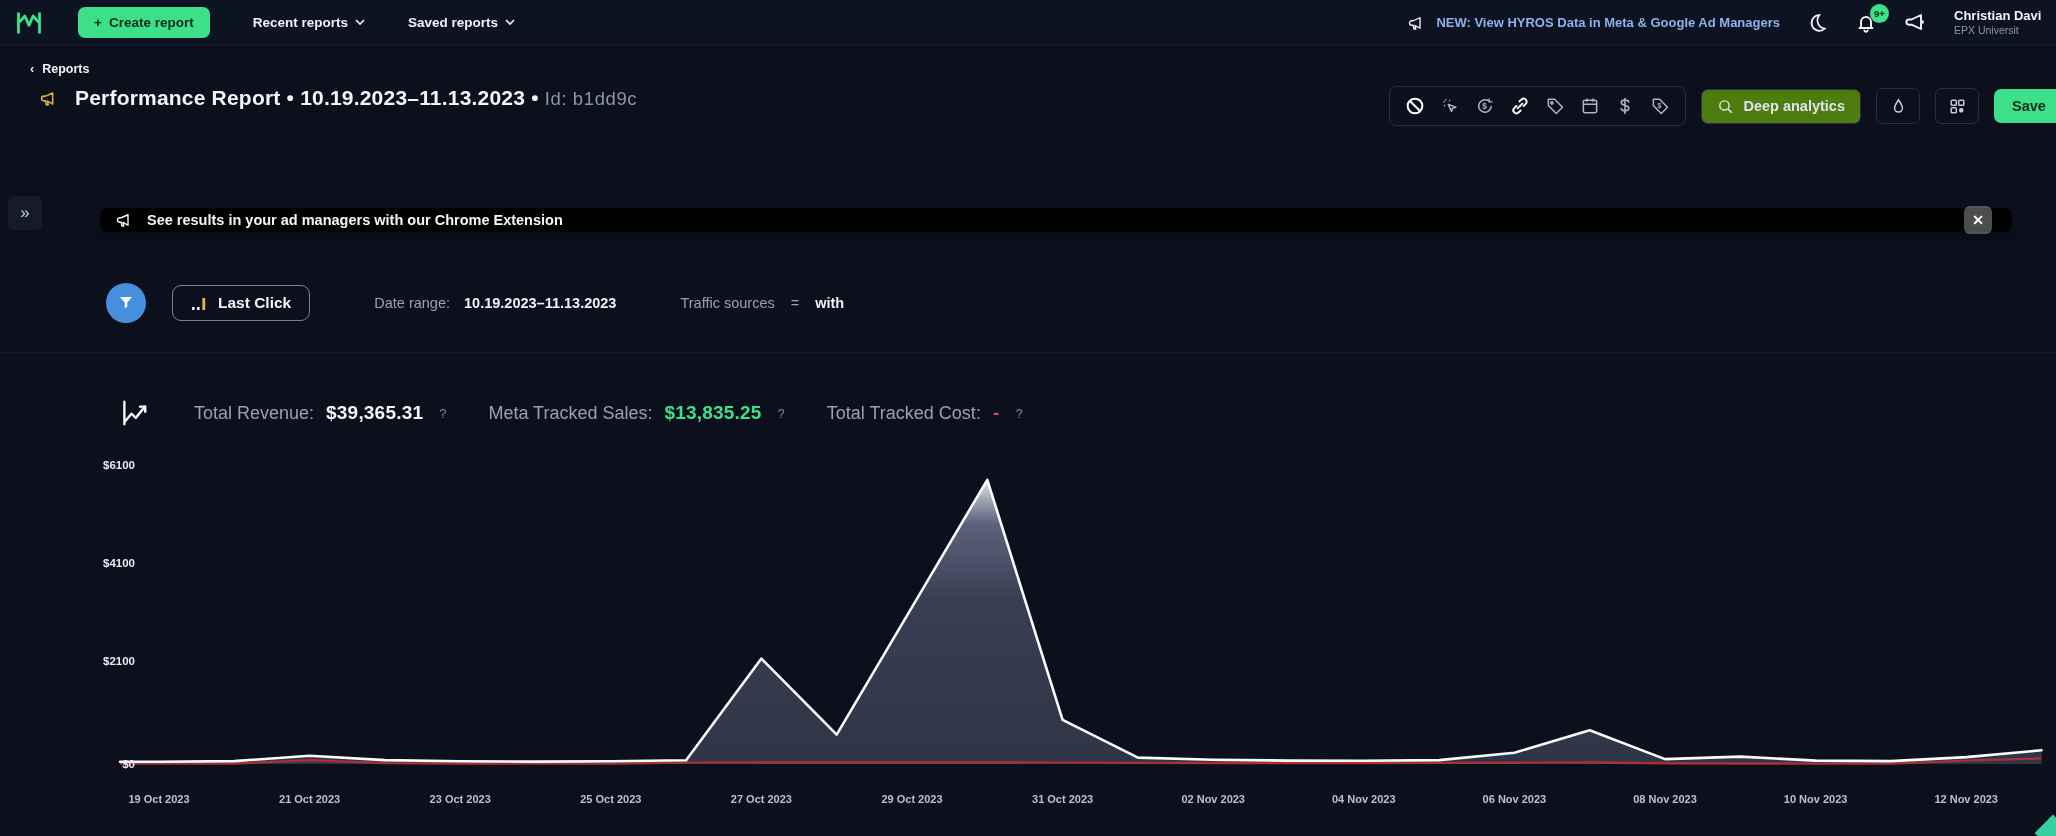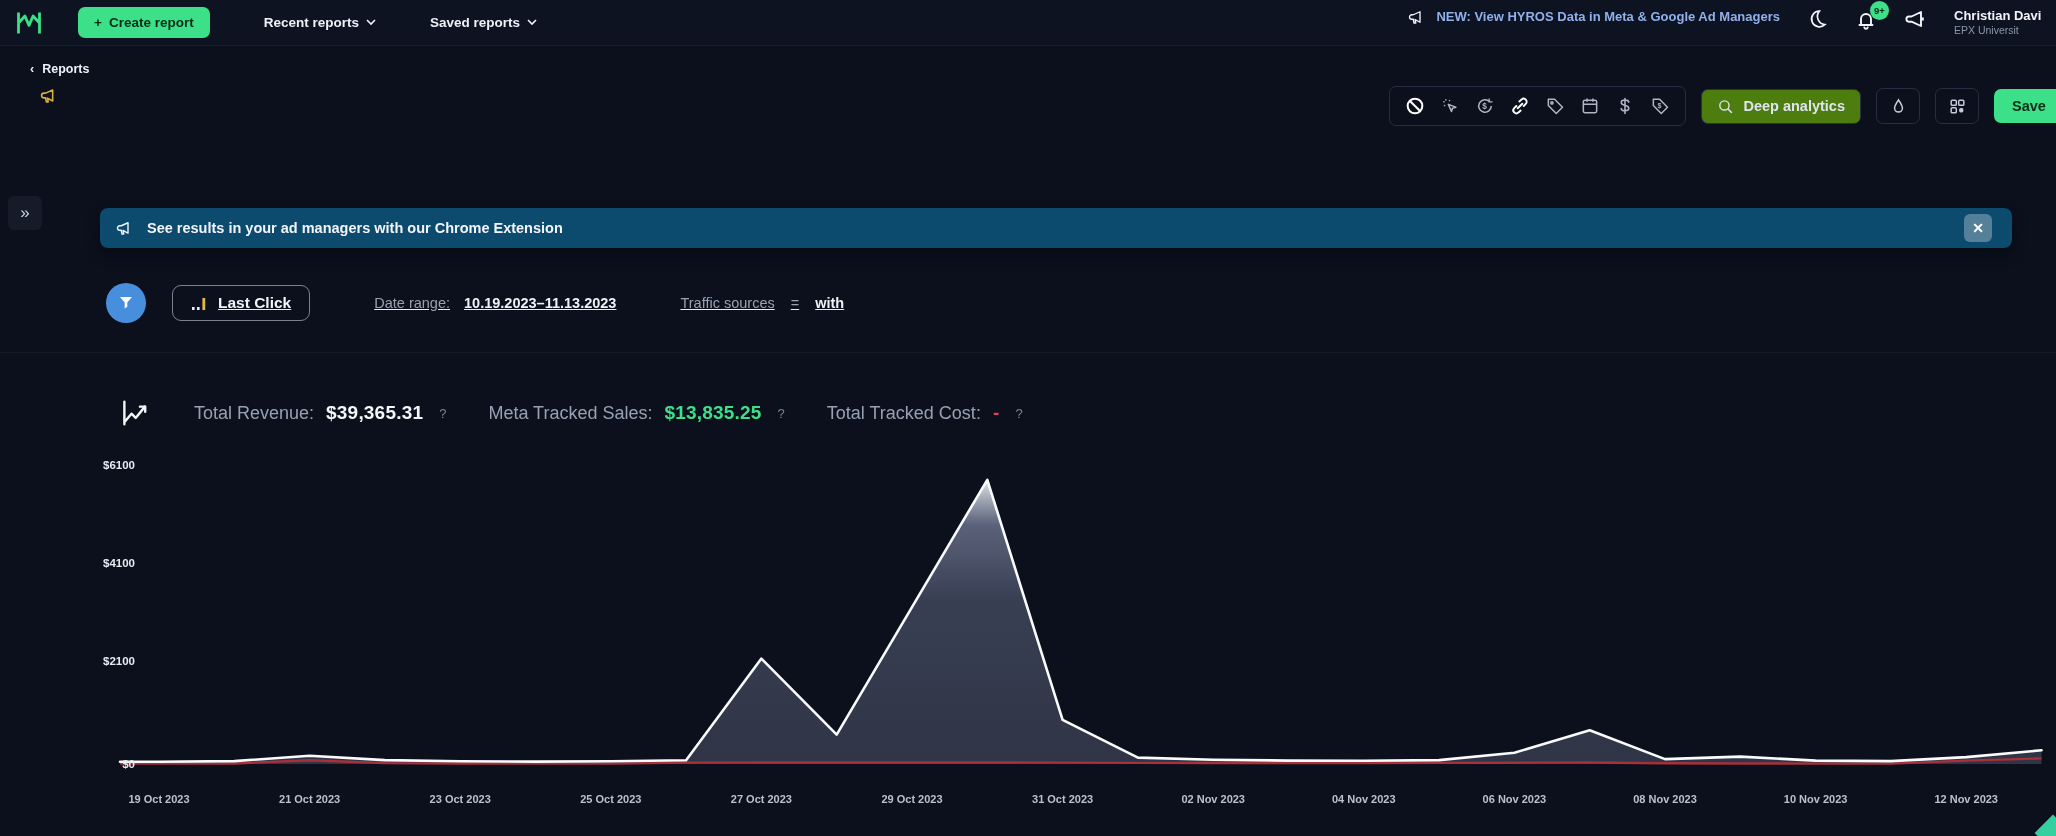--- a/index.html
+++ b/index.html
@@ -10,22 +10,22 @@
   }
   
   .topnav{position:absolute;top:0;left:0;width:2056px;height:46px;
     background:#0e1322;border-bottom:1px solid #161c2b;
     display:flex;align-items:center;padding:0 0 0 14px;}
   .logo{width:30px;height:30px;display:flex;align-items:center;justify-content:center;}
   .btn-green{background:#3ce089;color:#0a2a16;font-weight:bold;font-size:13.5px;
     border:none;border-radius:7px;padding:8px 16px;display:flex;align-items:center;gap:7px;
     margin-left:34px;cursor:pointer;}
   .nav-menu{display:flex;align-items:center;gap:7px;font-size:13.5px;font-weight:bold;
-    color:#eef1f7;margin-left:54px;cursor:pointer;}
-  .nav-right{margin-left:auto;display:flex;align-items:flex-start;gap:26px;}
+    color:#eef1f7;margin-left:43px;cursor:pointer;}
+  .nav-right{margin-left:auto;display:flex;align-items:center;gap:26px;}
   .promo{display:flex;align-items:center;gap:10px;font-size:13px;font-weight:bold;color:#8fb0ea;}
   .icon-btn{background:none;border:none;color:#e8ebf2;padding:0;cursor:pointer;position:relative;display:flex;}
   .badge{position:absolute;top:-7px;right:-11px;background:#3ce089;color:#0a2a16;
     font-size:9.5px;font-weight:bold;border-radius:50%;width:19px;height:19px;
     display:flex;align-items:center;justify-content:center;}
   .user{width:118px;margin-right:-16px;overflow:hidden;white-space:nowrap;line-height:1.25;}
   .user .name{font-size:13px;font-weight:bold;color:#f2f4f9;}
   .user .org{font-size:10.5px;color:#8c95a8;}
   
   .report-bar{position:absolute;top:58px;left:0;width:2056px;}
@@ -43,28 +43,28 @@
   .btn-outline{display:flex;align-items:center;gap:9px;border:1px solid #2a3145;background:#4d7c0f;
     color:#dfe4ee;font-size:14.5px;font-weight:bold;border-radius:7px;padding:8px 15px;cursor:pointer;}
   .btn-sq{border:1px solid #272e41;background:transparent;border-radius:7px;width:44px;height:36px;
     display:flex;align-items:center;justify-content:center;color:#c3cad9;cursor:pointer;}
   .btn-save{background:#3ce089;border:none;border-radius:7px;color:#0b2b17;font-weight:bold;
     font-size:14.5px;padding:9px 18px;width:92px;margin-right:-30px;text-align:left;cursor:pointer;}
   
   .sidebar-expand{position:absolute;left:8px;top:196px;width:34px;height:34px;background:#151b29;
     border:none;border-radius:6px;color:#cdd3e0;font-size:17px;cursor:pointer;}
   
-  .banner{position:absolute;left:100px;top:208px;width:1912px;height:40px;background:#0c4a6e;
+  .banner{position:absolute;left:100px;top:208px;width:1912px;height:24px;background:#000000;
     border-radius:8px;display:flex;align-items:center;padding:0 16px;gap:13px;
     box-shadow:0 6px 14px rgba(0,0,0,.35);color:#f4f5fc;font-size:14.5px;font-weight:bold;}
   .banner-close{margin-left:auto;width:28px;height:28px;border:none;border-radius:6px;
     background:rgba(255,255,255,.3);color:#fff;font-size:14px;font-weight:bold;cursor:pointer;
     display:flex;align-items:center;justify-content:center;margin-right:4px;}
   
-  .filter-row{position:absolute;left:106px;top:283px;display:flex;align-items:center;text-decoration:underline;}
+  .filter-row{position:absolute;left:106px;top:283px;display:flex;align-items:center;}
   .filter-circle{width:40px;height:40px;border-radius:50%;background:#478fdc;border:none;
     display:flex;align-items:center;justify-content:center;cursor:pointer;}
   .pill{display:flex;align-items:center;gap:10px;border:1.5px solid rgba(215,222,238,.55);
     background:transparent;border-radius:9px;padding:8px 18px;color:#f2f4f9;font-size:15.5px;
     font-weight:bold;margin-left:26px;cursor:pointer;}
   .f-label{color:#98a1b3;font-size:14.5px;margin-left:64px;}
   .f-value{color:#eef1f7;font-size:14.5px;font-weight:bold;margin-left:14px;}
   .f-op{color:#98a1b3;font-size:14.5px;margin-left:16px;}
   .f-val2{color:#eef1f7;font-size:14.5px;font-weight:bold;margin-left:16px;}
   .divider{position:absolute;left:0;top:352px;width:2056px;border-top:1px solid #151b2a;}
@@ -140,20 +140,27 @@
 
   <div class="report-bar">
     <div class="breadcrumb">
       <span>‹</span>
       <span>Reports</span>
     </div>
     <div class="title-row">
       <svg width="19" height="19" viewBox="0 0 24 24" fill="none" stroke="#d9ad3f" stroke-width="2" stroke-linejoin="round">
         <path d="M16 5L7 9H5a3 3 0 0 0 0 6h2l1 5h2.4l-1-4.7L16 19V5z"></path>
       </svg>
+      <h1>
+        <span>Performance Report</span>
+        <span>•</span>
+        <span>10.19.2023–11.13.2023</span>
+        <span>•</span>
+        <span class="title-id">Id: b1dd9c</span>
+      </h1>
     </div>
     <div class="title-toolbar">
       <div class="tool-group">
         <span class="tool-ic bright">
           <svg width="22" height="22" viewBox="0 0 24 24" fill="none" stroke="currentColor" stroke-width="2.2">
               <circle cx="12" cy="12" r="8"></circle>
               <path d="M6.5 6.5l11 11"></path>
             </svg>
         </span>
         <span class="tool-ic">

